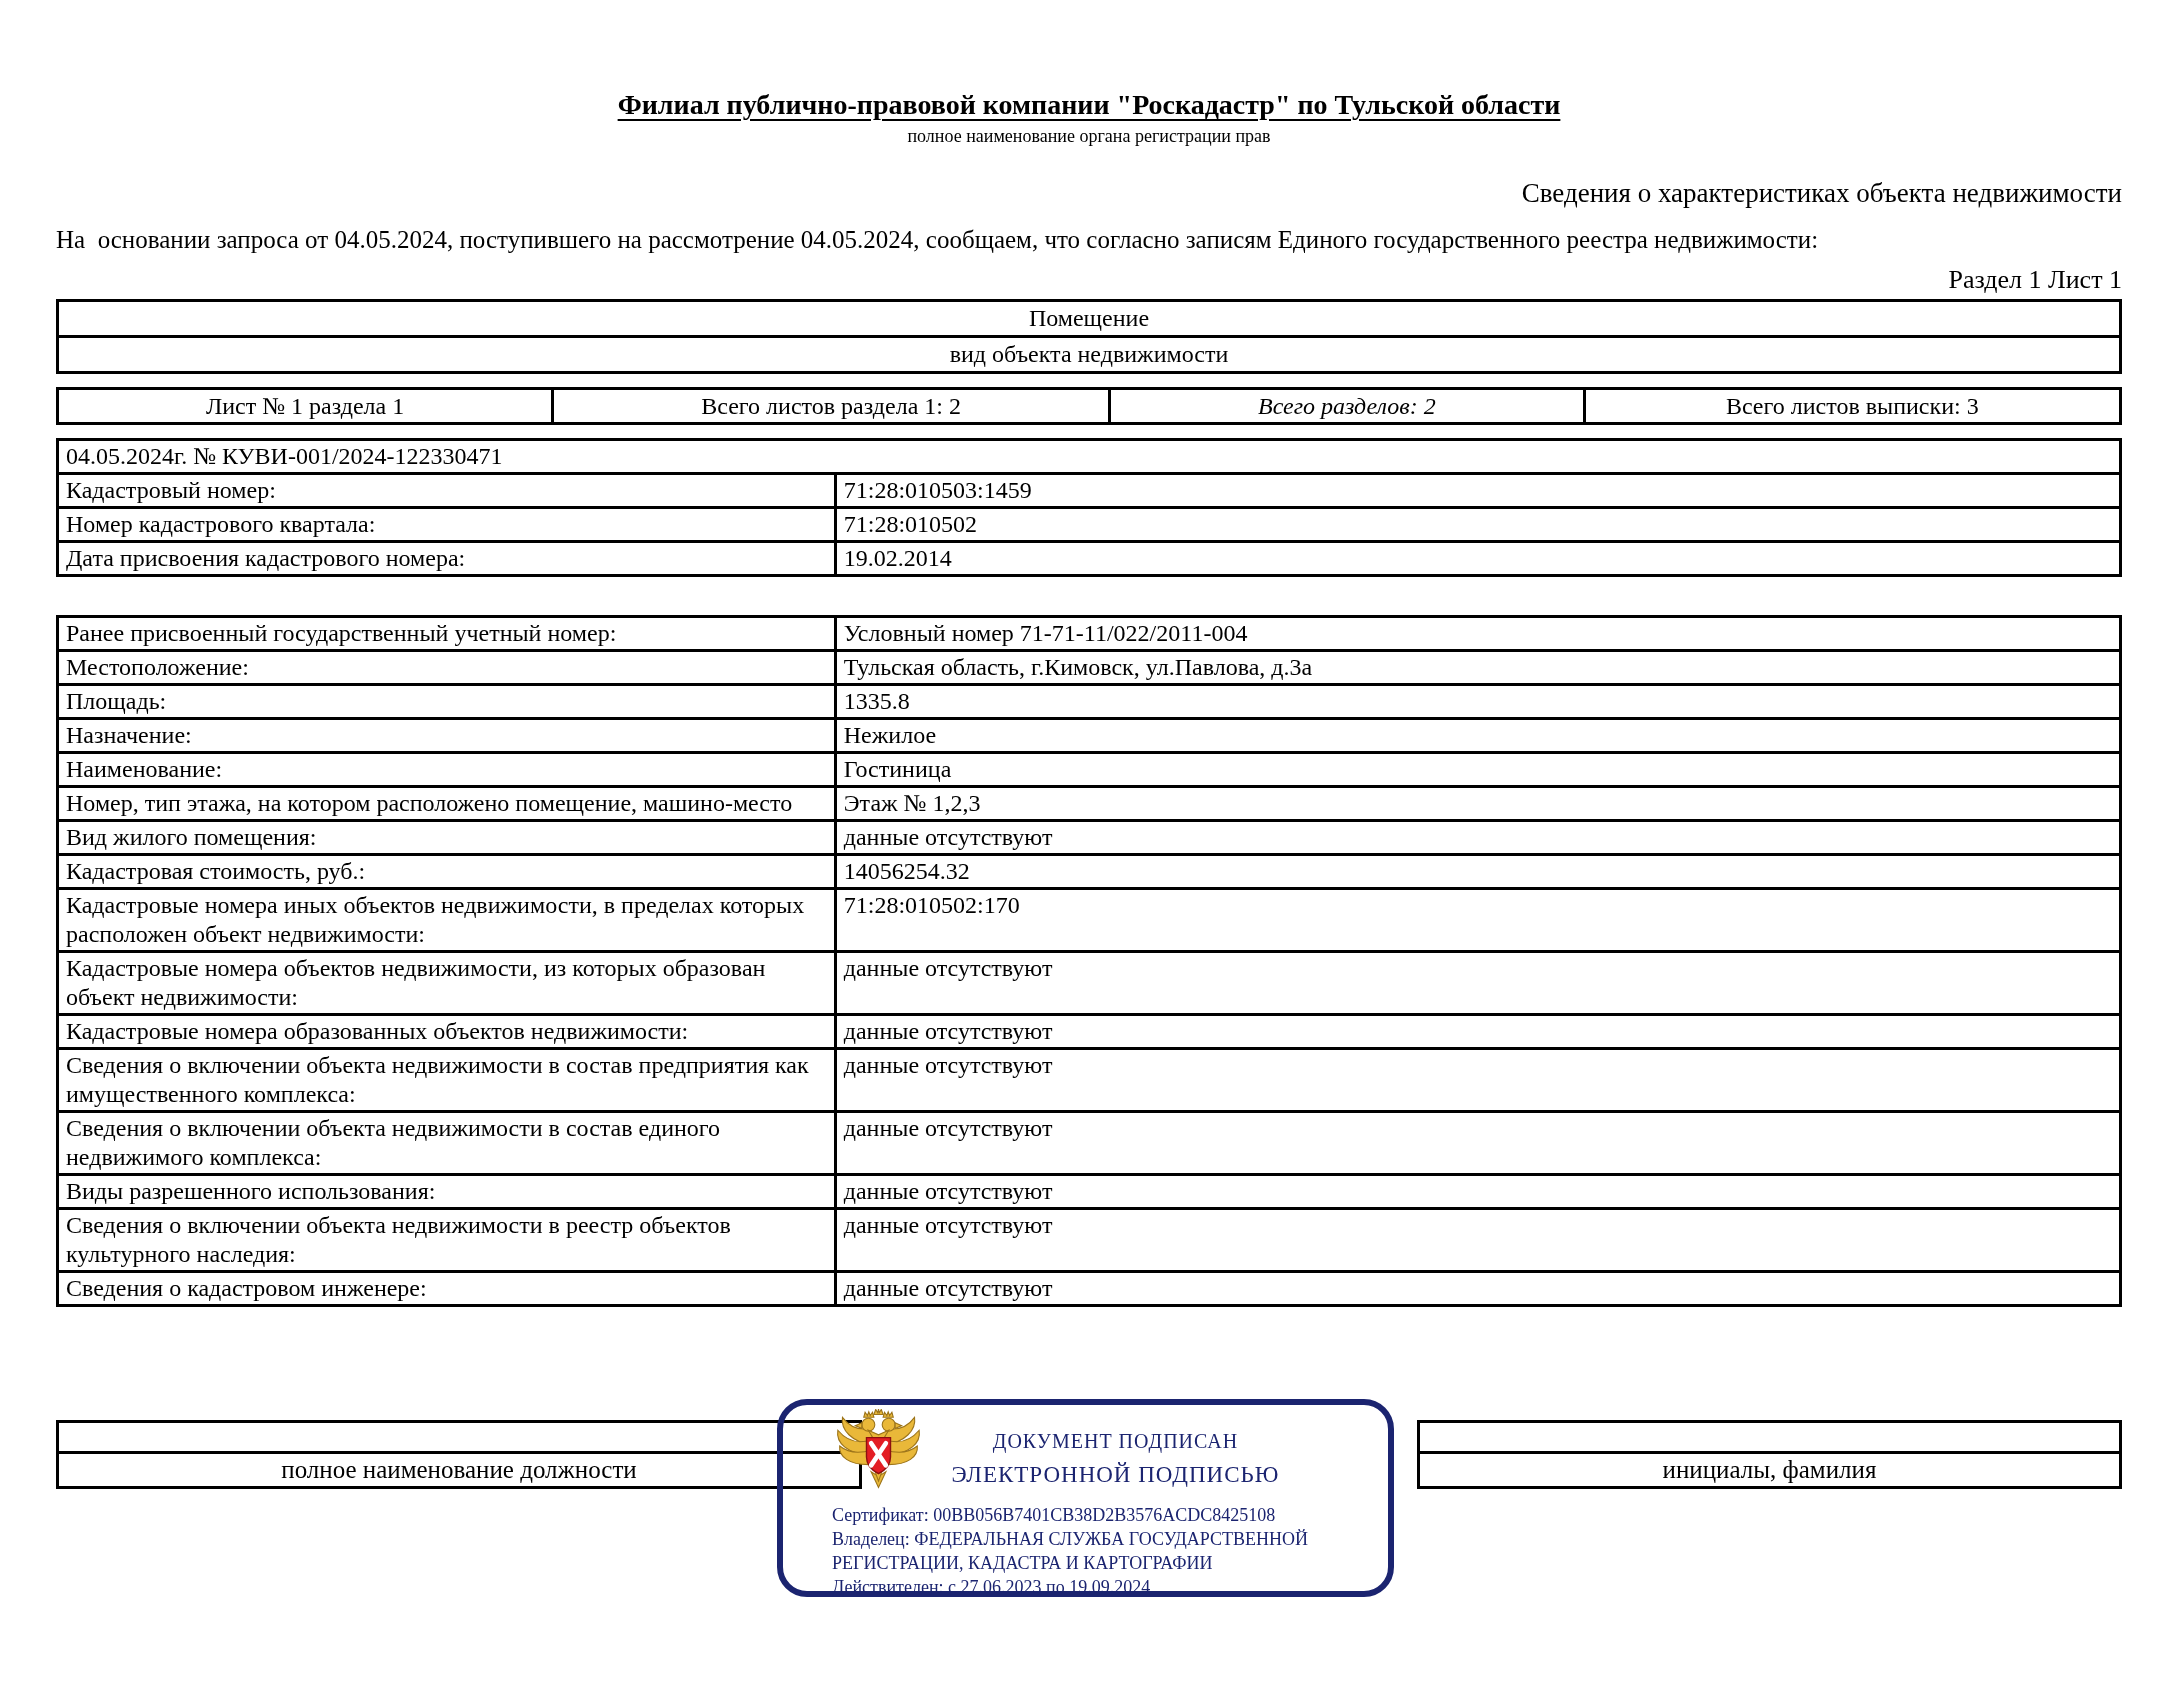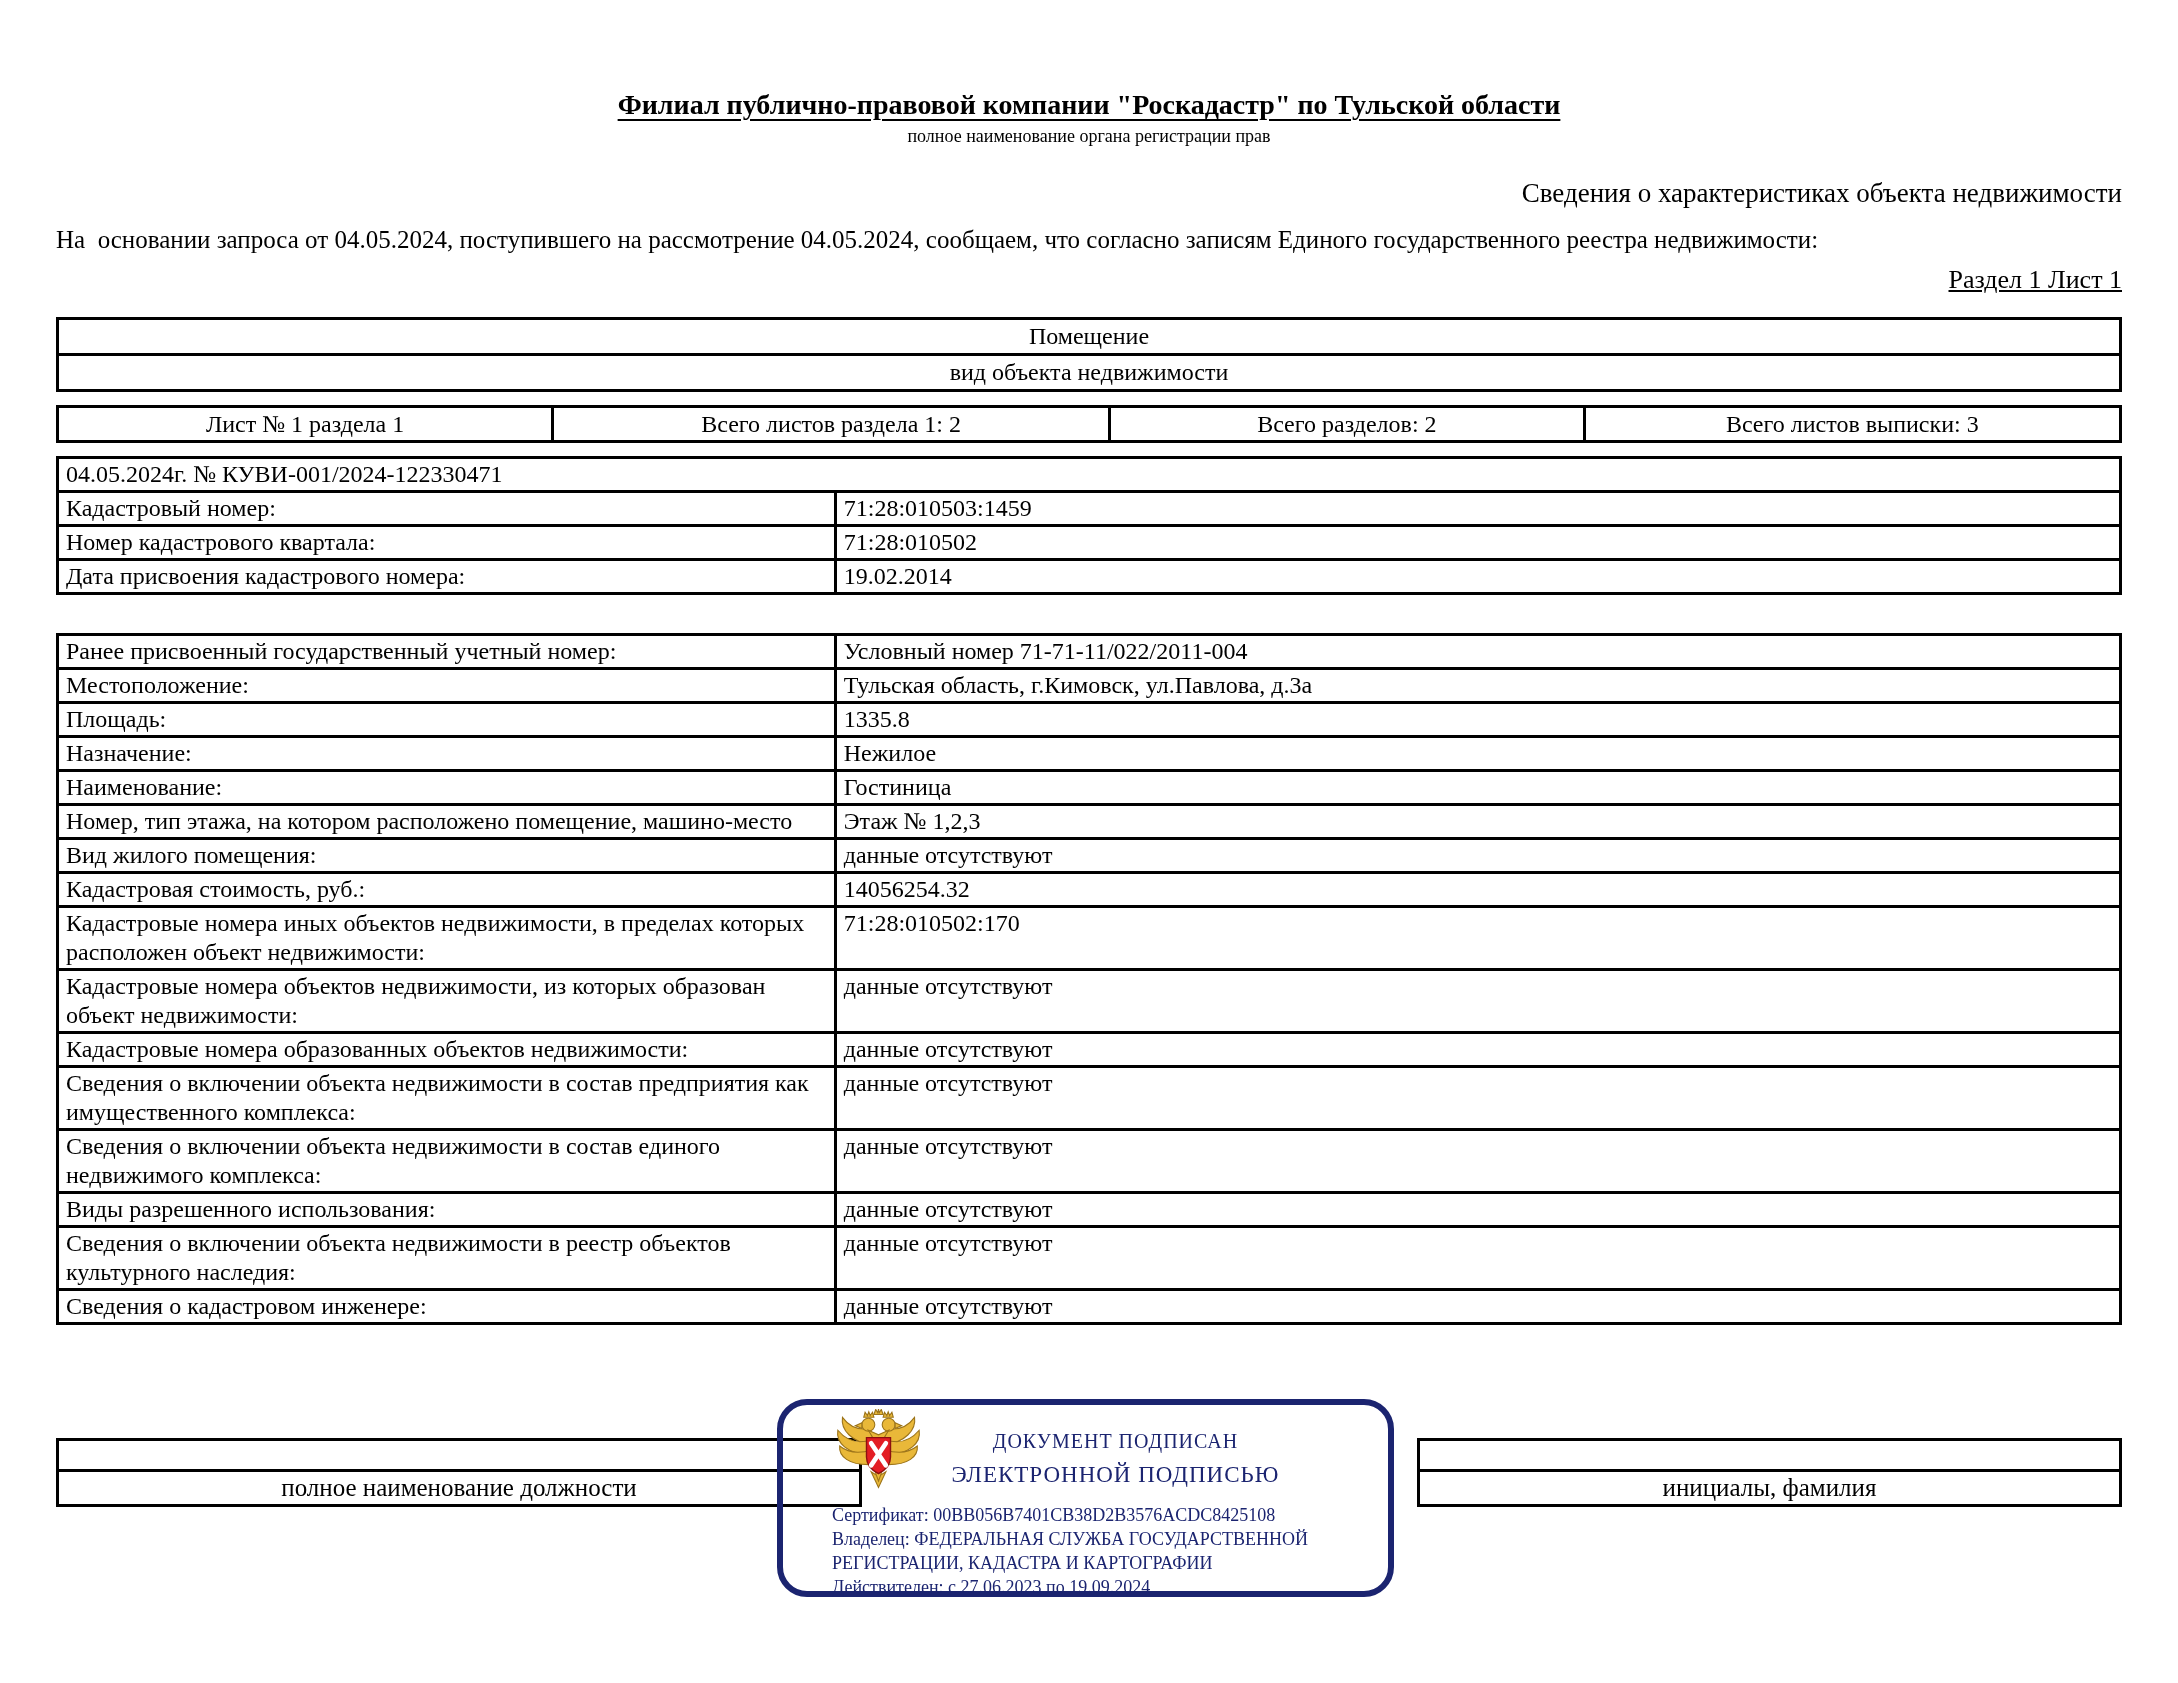--- a/index.html
+++ b/index.html
@@ -17,36 +17,36 @@
 
   
   .org-name {
     text-align: center; font-size: 28px; line-height: 32px; font-weight: bold;
     text-decoration: underline; text-decoration-thickness: 2px; text-underline-offset: 5px;
   }
   .org-caption { text-align: center; font-size: 18px; line-height: 22px; margin-top: 4px; }
   .doc-title   { text-align: center; font-size: 28px; line-height: 33px; margin-top: 2px; }
   .section-title { text-align: right; font-size: 27px; line-height: 32px; margin-top: 30px; }
   .request-line  { font-size: 25px; line-height: 30px; margin-top: 16px; white-space: pre-wrap; }
-  .section-sheet { text-align: right; font-size: 26px; line-height: 30px; margin-top: 10px; margin-bottom: 22px; text-decoration: underline; }
+  .section-sheet { text-align: right; font-size: 26px; line-height: 30px; margin-top: 10px; margin-bottom: 4px; }
 
   
   table { border-collapse: collapse; width: 100%; table-layout: fixed; }
   td {
     border: 3px solid #000;
     font-size: 24px; line-height: 29px;
     padding: 1px 7px; vertical-align: top;
     overflow: hidden;
   }
   .tbl-object td  { text-align: center; line-height: 31px; }
   .tbl-sheets { margin-top: 13px; }
   .tbl-sheets td { text-align: center; line-height: 30px; }
   .tbl-sheets td:nth-child(1){ width:24%; }
   .tbl-sheets td:nth-child(2){ width:27%; }
-  .tbl-sheets td:nth-child(3){ width:23%; }
+  .tbl-sheets td:nth-child(3){ width:23%;font-style:italic; }
   .tbl-sheets td:nth-child(4){ width:26%; }
   .tbl-request { margin-top: 13px; }
   .tbl-chars   { margin-top: 38px; padding-left: 48px; }
   col.c-label { width: 37.7%; }
 
   
   .sig-row {
     margin-top: 113px;
     display: flex; justify-content: space-between;
   }

